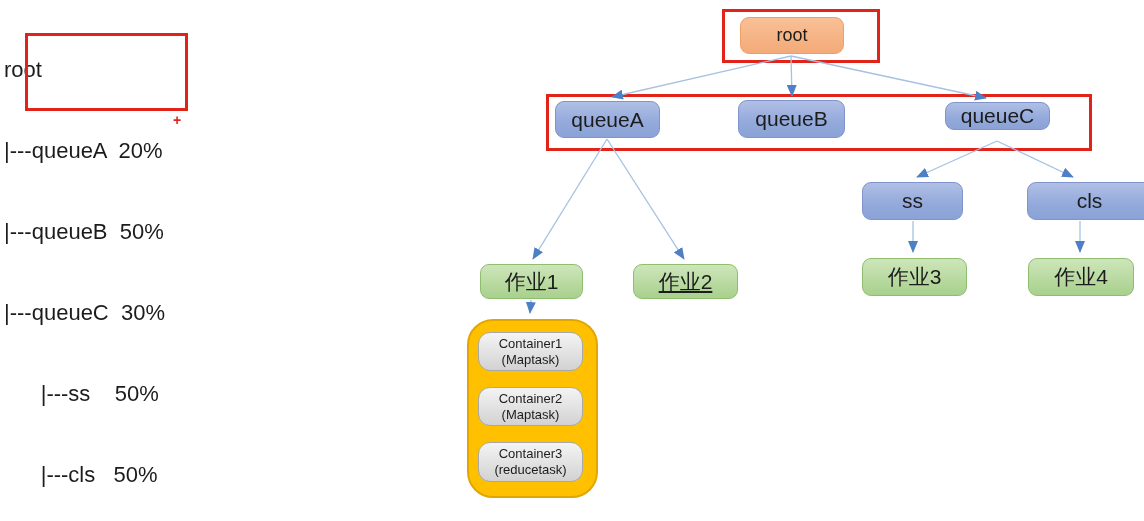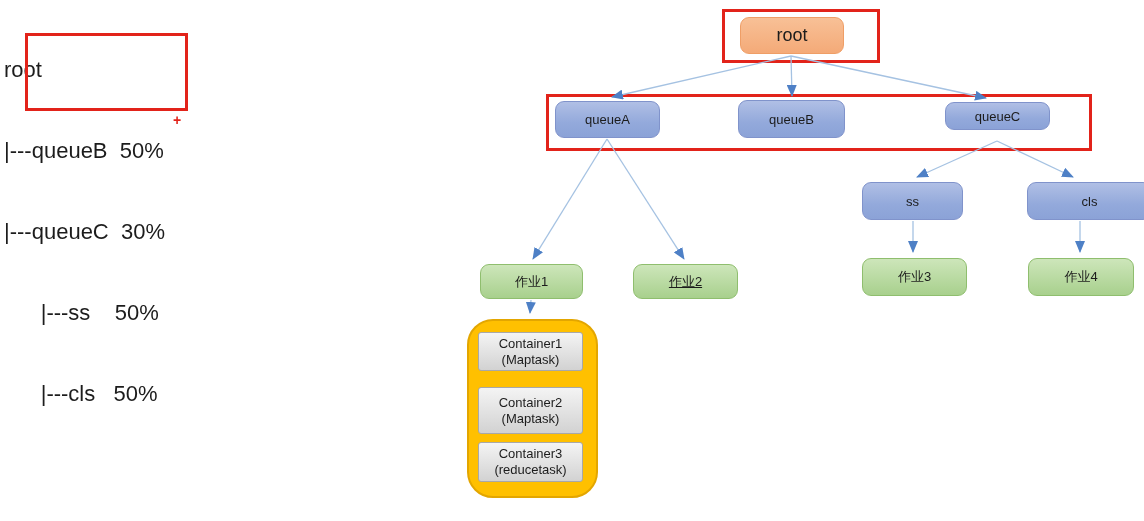--- a/index.html
+++ b/index.html
@@ -11,41 +11,42 @@
   .left-text{position:absolute;left:4px;top:2px;font-size:22px;line-height:27px;white-space:pre;}
   .left-line{height:27px;}
   .plus-mark{position:absolute;left:173px;top:112px;font-size:14px;color:#e2231a;font-weight:bold;}
   
   .redrect{position:absolute;border:3px solid #e2231a;z-index:1;}
   
   svg.overlay{position:absolute;left:0;top:0;z-index:2;}
   
   .node{
     position:absolute;z-index:3;display:flex;align-items:center;justify-content:center;
-    border-radius:9px;font-size:13px;box-sizing:border-box;
+    border-radius:9px;font-size:21px;box-sizing:border-box;
   }
   .blue{background:linear-gradient(180deg,#b0bfe5 0%,#93a9db 60%,#8ba2d7 100%);border:1px solid #8093cb;}
   .orange{background:linear-gradient(180deg,#f8c096 0%,#f4aa78 100%);border:1px solid #ef9e66;font-size:18px;}
   .green{background:linear-gradient(180deg,#cde6ba 0%,#a8d08d 100%);border:1px solid #8fbe6e;}
   .group{
     position:absolute;z-index:2;background:#ffc000;border:2px solid #e3a600;border-radius:26px;box-sizing:border-box;
   }
   .container-box{
     position:absolute;z-index:3;display:flex;flex-direction:column;align-items:center;justify-content:center;
-    background:linear-gradient(180deg,#f4f4f4 0%,#d2d2d2 100%);border:1px solid #a8a8a8;border-radius:3px;
+    background:linear-gradient(180deg,#f4f4f4 0%,#d2d2d2 100%);border:1px solid #a8a8a8;border-radius:12px;
     font-size:13px;line-height:16px;box-sizing:border-box;text-align:center;
   }
 </style>
 </head>
 <body>
 
 <div class="canvas">
 
   <div class="left-text">
     <div class="left-line">root</div>
+    <div class="left-line">|---queueA  20%</div>
     <div class="left-line">|---queueB  50%</div>
     <div class="left-line">|---queueC  30%</div>
     <div class="left-line">      |---ss    50%</div>
     <div class="left-line">      |---cls   50%</div>
   </div>
   <div class="plus-mark">+</div>
 
   <div class="redrect" style="left:25px;top:33px;width:157px;height:72px;"></div>
   <div class="redrect" style="left:722px;top:9px;width:152px;height:48px;"></div>
   <div class="redrect" style="left:546px;top:94px;width:540px;height:51px;"></div>
@@ -83,21 +84,21 @@
   <div class="node green" style="left:633px;top:264px;width:105px;height:35px;text-decoration:underline;">作业2</div>
   <div class="node green" style="left:862px;top:258px;width:105px;height:38px;">作业3</div>
   <div class="node green" style="left:1028px;top:258px;width:106px;height:38px;">作业4</div>
 
   <div class="group" style="left:467px;top:319px;width:131px;height:179px;"></div>
 
   <div class="container-box" style="left:478px;top:332px;width:105px;height:39px;">
     <span>Container1</span>
     <span>(Maptask)</span>
   </div>
-  <div class="container-box" style="left:478px;top:387px;width:105px;height:47px;">
+  <div class="container-box" style="left:478px;top:387px;width:105px;height:39px;">
     <span>Container2</span>
     <span>(Maptask)</span>
   </div>
   <div class="container-box" style="left:478px;top:442px;width:105px;height:40px;">
     <span>Container3</span>
     <span>(reducetask)</span>
   </div>
 
 </div>
 

